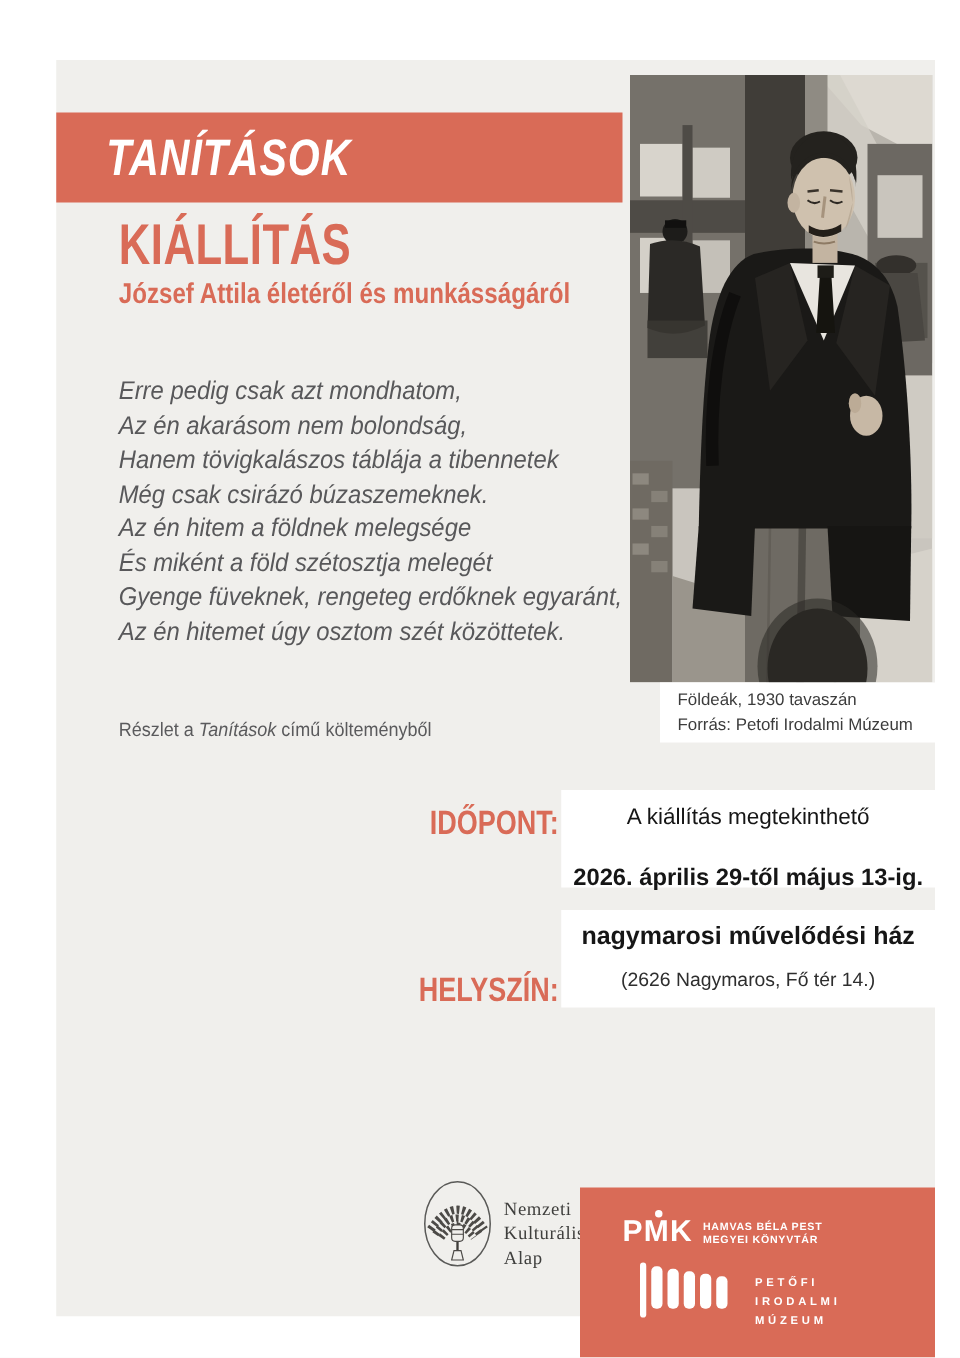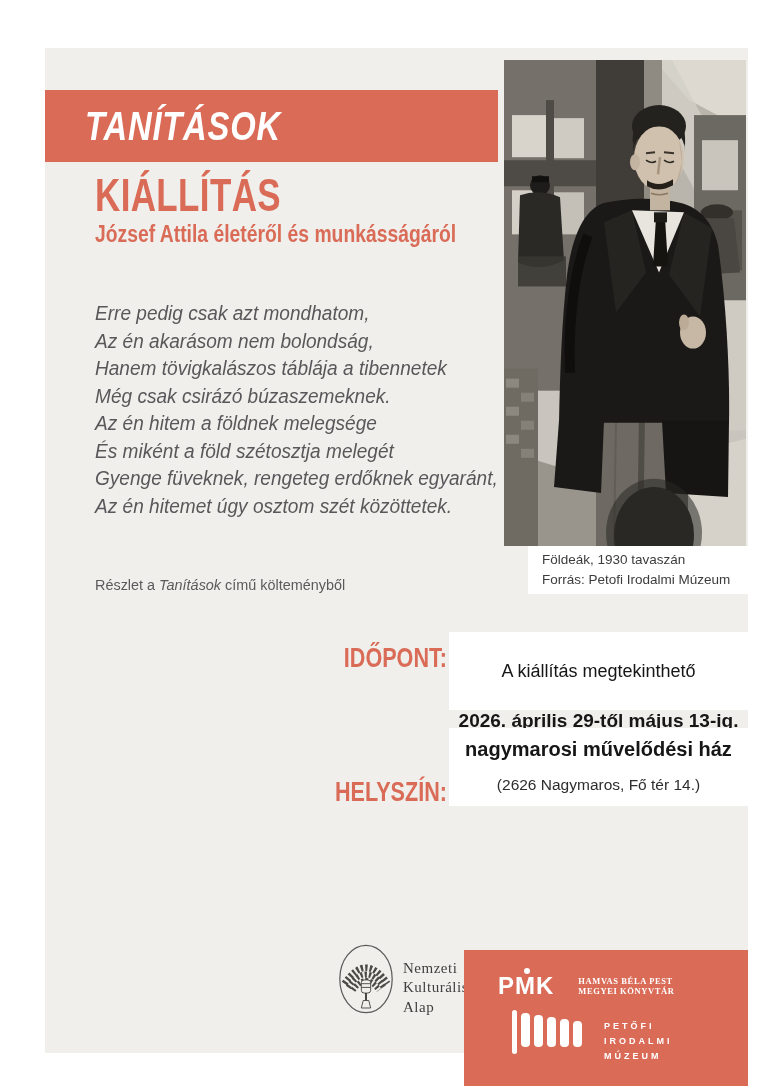--- a/index.html
+++ b/index.html
@@ -32,39 +32,39 @@
                    padding:4px 0 0 14px; color:#3C3C3C; font-size:13.5px; line-height:20px; white-space:nowrap;
                    transform:scaleX(1); }
 
   
   .row-label { position:absolute; width:402px; text-align:right; color:#D96B57; font-weight:bold;
                font-size:27px; transform:scaleX(.8); transform-origin:right top; }
   .when-label { top:595px; }
   .where-label { top:729px; }
   .info-box { position:absolute; left:404px; width:299px; background:#ffffff; text-align:center;
               color:#161616; }
-  .when-box { top:584px; height:78px; padding-top:29px; }
+  .when-box { top:584px; height:78px; padding-top:11px; }
   .when-box .l1 { font-size:18px; }
   .when-box .l2 { font-size:19px; font-weight:bold; margin-top:28px; }
   .where-box { top:680px; height:78px; padding-top:10px; }
   .where-box .l1 { font-size:20px; font-weight:bold; }
   .where-box .l2 { font-size:15.5px; margin-top:15px; color:#2e2e2e; }
 
   
   .nka { position:absolute; left:292px; top:893px; display:flex; align-items:flex-end; }
   .nka svg { width:58px; height:76px; }
   .nka-text { margin-left:8px; font-family:"Liberation Serif", serif; color:#3F3F3D;
               font-size:15px; line-height:19.5px; letter-spacing:.5px; }
 
   
   .partner-box { position:absolute; left:419px; top:902px; width:284px; height:138px; background:#D96B57; color:#ffffff; }
   .pmk-row { position:absolute; left:34px; top:18px; display:flex; align-items:center; }
   .pmk-letters { position:relative; font-size:24px; font-weight:bold; letter-spacing:1px; line-height:24px; padding-top:6px; }
   .pmk-dot { position:absolute; left:26px; top:0px; width:6px; height:6px; border-radius:50%; background:#ffffff; }
-  .pmk-text { margin-left:24px; font-size:8.5px; font-weight:bold; letter-spacing:.6px; line-height:10.5px; padding-top:6px;font-family:Liberation Serif, serif; }
+  .pmk-text { margin-left:8px; font-size:8.5px; font-weight:bold; letter-spacing:.6px; line-height:10.5px; padding-top:6px; }
   .pim-row { position:absolute; left:36px; top:60px; display:flex;padding-left:12px; }
   .pim-bars { display:flex; align-items:flex-start; }
   .pim-bars i { display:block; background:#ffffff; border-radius:4px; margin-right:4px; }
   .pim-bars i:nth-child(1){ width:5px; height:44px; margin-top:0; }
   .pim-bars i:nth-child(2){ width:9px; height:34px; margin-top:3px; }
   .pim-bars i:nth-child(3){ width:9px; height:32px; margin-top:5px; }
   .pim-bars i:nth-child(4){ width:9px; height:30px; margin-top:7px; }
   .pim-bars i:nth-child(5){ width:9px; height:28px; margin-top:9px; }
   .pim-bars i:nth-child(6){ width:9px; height:26px; margin-top:11px; }
   .pim-text { margin-left:18px; font-size:9px; font-weight:bold; letter-spacing:3px; line-height:15px; padding-top:9px; }

